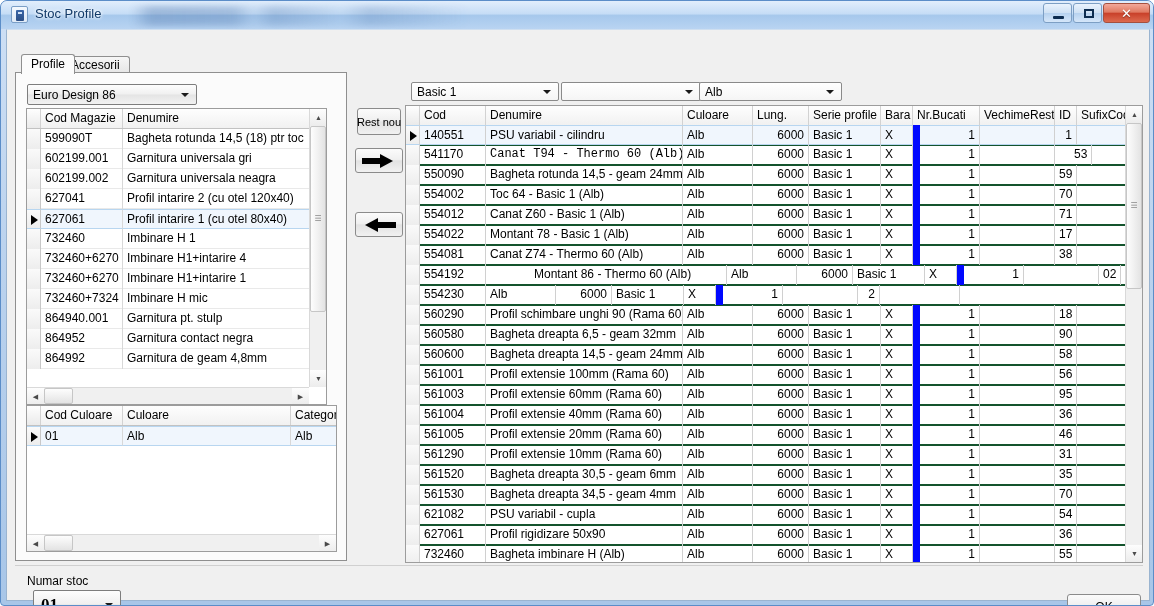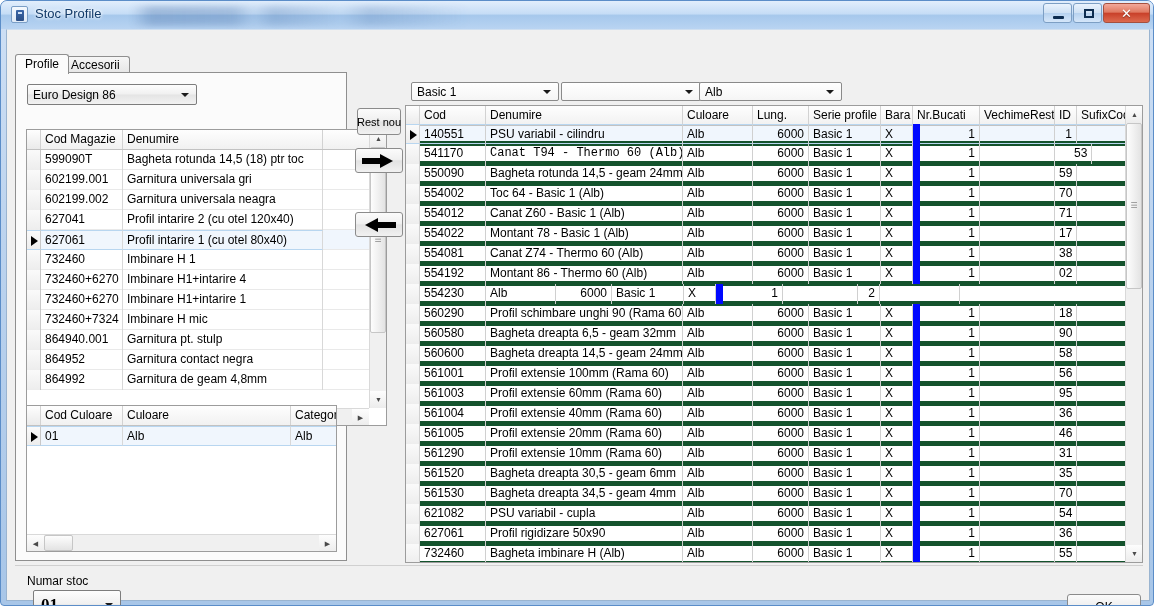--- a/index.html
+++ b/index.html
@@ -144,21 +144,21 @@
     background: linear-gradient(to bottom, #f6f6f6 0%, #e6e6e6 100%);
     cursor: default;
     color: #000;
   }
   .tab.active {
     background: #fbfbfb;
     border-color: #8f8f8f;
     z-index: 3;
     height: 20px;
   }
-  .tab.t1 { left: 0; }
+  .tab.t1 { left: 6px; }
   .tab.t2 { left: 46px; top: 2px; height: 17px; padding-top: 1px; }
 
   .tabpanel {
     position: absolute; left: 8px; top: 42px;
     width: 332px; height: 489px;
     background: #fbfbfb;
     border: 1px solid #8f8f8f;
   }
 
   
@@ -243,21 +243,21 @@
     border-left: 7px solid #000;
   }
   .grow.selected { background: #f0f6fd; }
   .grow.selected .gc { border-top: 1px solid #b8d6f0; border-bottom: 1px solid #b8d6f0; }
   .num { text-align: right; }
 
   
   #leftGrid .grow { border-bottom: 1px solid #e9e9e9; }
 
   
-  #rightGrid .grow { border-bottom: 5px solid #14532d; }
+  #rightGrid .grow { border-bottom: 2px solid #14532d; }
   #rightGrid .grow:first-child { border-top: none; }
   #rightGrid .gc { border-right: 1px solid #d0d0d0; }
   #rightGrid .barsep {
     flex: 0 0 7px; background: #0008ff; border: none; padding: 0;
   }
 
   
   .sb-v {
     position: absolute; top: 0; right: 0;
     width: 17px; bottom: 0;
@@ -382,21 +382,21 @@
       <div class="tab t2">Accesorii</div>
     </div>
 
     <div class="tabpanel">
 
       <div class="combo" style="left:11px; top:11px; width:170px; height:21px;">
         <span>Euro Design 86</span>
         <span class="arrow"></span>
       </div>
 
-      <div class="grid" id="leftGrid" style="left:10px; top:56px; width:361px; height:297px;">
+      <div class="grid" id="leftGrid" style="left:10px; top:35px; width:301px; height:297px;">
         <div class="grid-head">
           <div class="gh ind"></div>
           <div class="gh" style="flex:0 0 82px;">Cod Magazie</div>
           <div class="gh" style="flex:0 0 200px;">Denumire</div>
         </div>
         <div class="grid-body" id="leftRows">
             <div class="grow">
               <div class="gc ind"></div>
               <div class="gc" style="flex: 0 0 82px;">599090T</div>
               <div class="gc" style="flex: 0 0 200px;">Bagheta rotunda 14,5 (18) ptr toc</div>
@@ -626,21 +626,21 @@
             <div class="gc" style="flex: 0 0 32px;">X</div>
             <div class="gc barsep"></div>
             <div class="gc num" style="flex: 0 0 60px;">1</div>
             <div class="gc num" style="flex: 0 0 75px;"></div>
             <div class="gc num" style="flex: 0 0 22px;">38</div>
             <div class="gc" style="flex: 0 0 80px;"></div>
           </div>
           <div class="grow">
             <div class="gc ind"></div>
             <div class="gc" style="flex: 0 0 66px;">554192</div>
-            <div class="gc" style="flex: 0 0 197px;">Montant 86 - Thermo 60 (Alb)</div>
+            <div class="gc" style="flex: 0 0 197px; margin-left: 44px;">Montant 86 - Thermo 60 (Alb)</div>
             <div class="gc" style="flex: 0 0 70px;">Alb</div>
             <div class="gc num" style="flex: 0 0 56px;">6000</div>
             <div class="gc" style="flex: 0 0 72px;">Basic 1</div>
             <div class="gc" style="flex: 0 0 32px;">X</div>
             <div class="gc barsep"></div>
             <div class="gc num" style="flex: 0 0 60px;">1</div>
             <div class="gc num" style="flex: 0 0 75px;"></div>
             <div class="gc num" style="flex: 0 0 22px;">02</div>
             <div class="gc" style="flex: 0 0 80px;"></div>
           </div>

